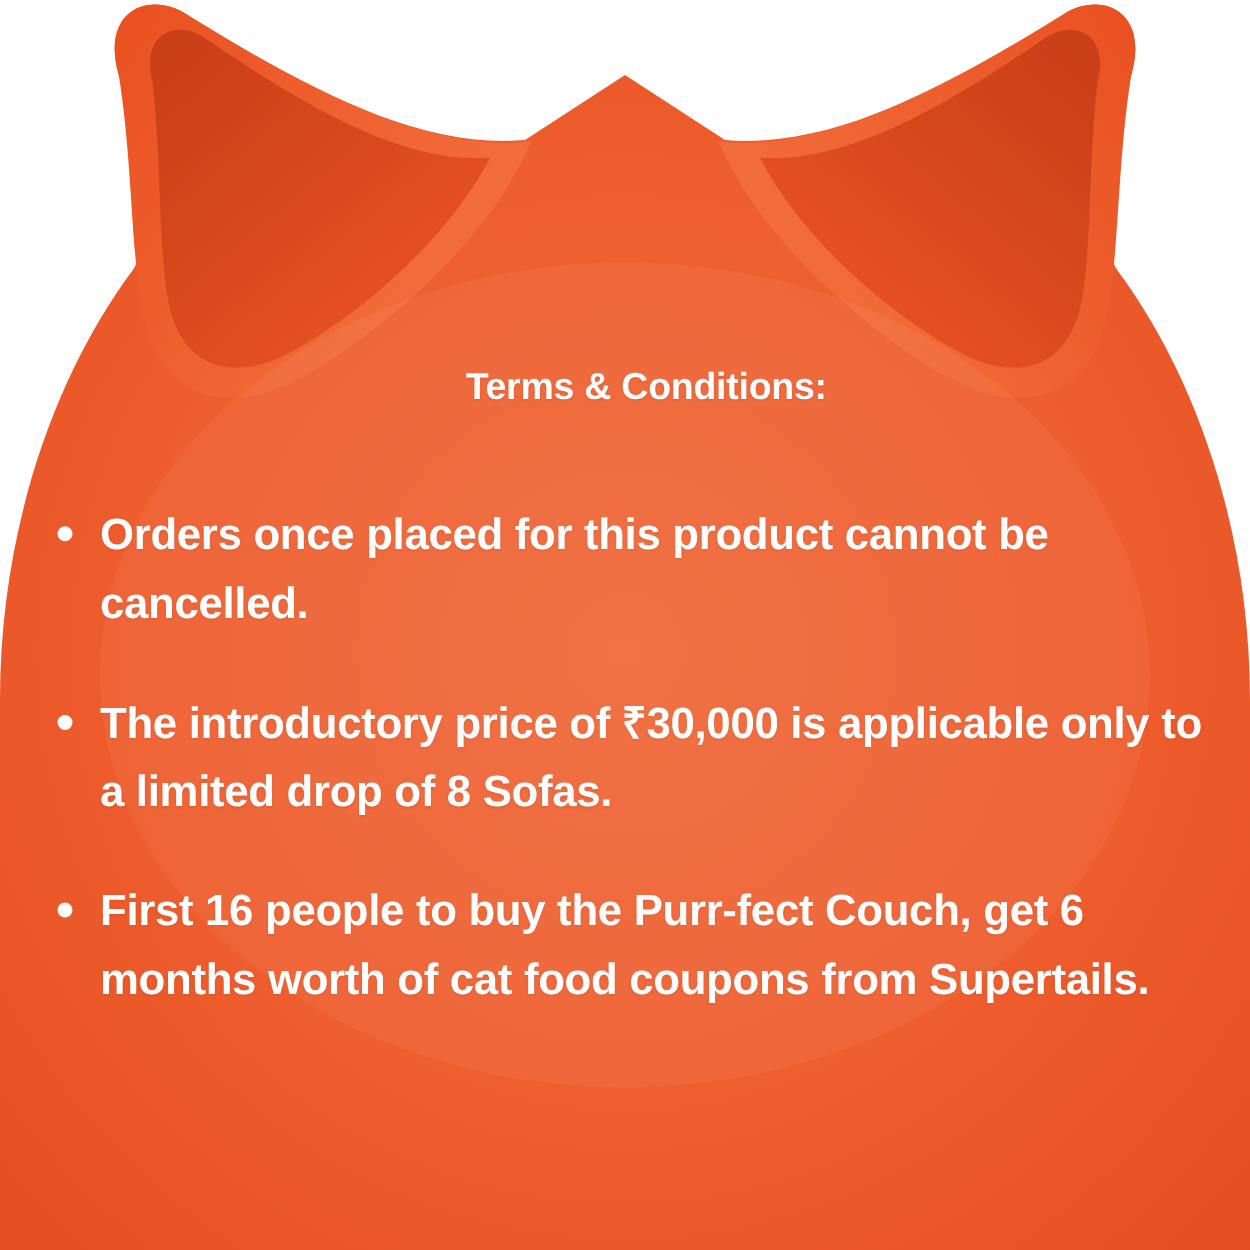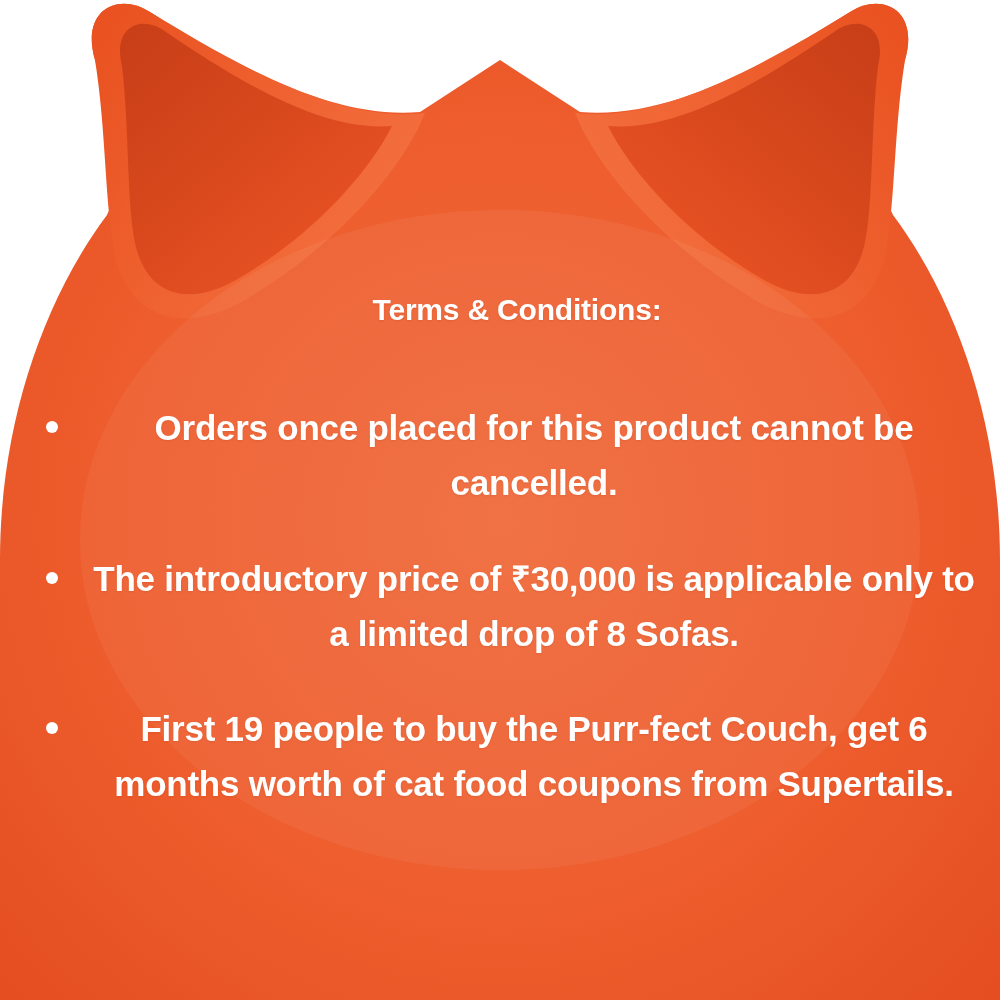--- a/index.html
+++ b/index.html
@@ -77,21 +77,21 @@
   .term-bullet {
     position: absolute;
     left: 8px;
     top: 21px;
     width: 12px;
     height: 12px;
     border-radius: 50%;
     background: #ffffff;
   }
 
-  .term-text { display: block; text-align: center; }
+  .term-text { display: block; }
 </style>
 </head>
 <body>
 
 <div id="poster">
 
   <svg id="cat-head-svg" viewBox="0 0 1000 1000" preserveAspectRatio="none" aria-hidden="true">
     <defs>
       <radialGradient id="bodyGrad" cx="50%" cy="52%" r="72%">
         <stop offset="0%" stop-color="#F06A3B"></stop>
@@ -194,18 +194,18 @@
         <span class="term-text">Orders once placed for this product cannot be cancelled.</span>
       </li>
 
       <li class="term-item">
         <span class="term-bullet"></span>
         <span class="term-text">The introductory price of ₹30,000 is applicable only to a limited drop of 8 Sofas.</span>
       </li>
 
       <li class="term-item">
         <span class="term-bullet"></span>
-        <span class="term-text">First 19 people to buy the Purr-fect Couch, get 6 months worth of cat food coupons from Supertails.</span>
+        <span class="term-text">First 16 people to buy the Purr-fect Couch, get 6 months worth of cat food coupons from Supertails.</span>
       </li>
 
     </ul>
   </div>
 </div>
 
 </body></html>

